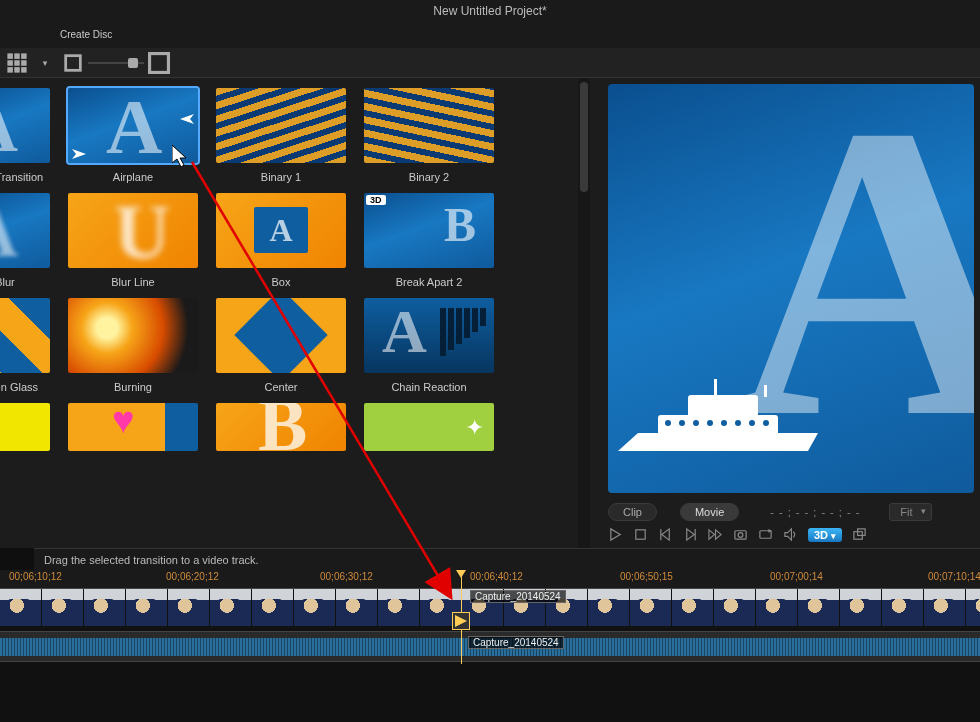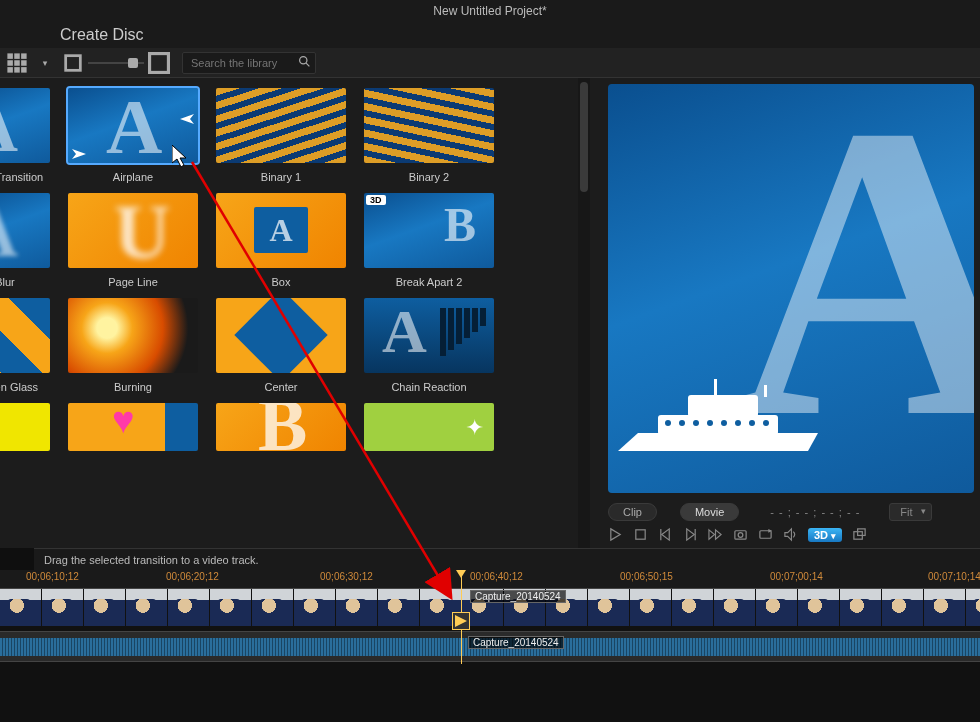--- a/index.html
+++ b/index.html
@@ -2,21 +2,21 @@
 <html><head>
 <meta charset="utf-8">
 <style>
 * { margin:0; padding:0; box-sizing:border-box; font-family:"Segoe UI",Arial,sans-serif; }
 body { background:#0f0f0f; color:#ccc; width:980px; height:722px; overflow:hidden; position:relative; }
 
 
 .titlebar { height:22px; background:#1a1a1a; text-align:center; line-height:22px; font-size:12px; color:#bbb; }
 
 
-.tabrow { height:26px; background:#1a1a1a; padding-left:60px; font-size:16px; color:#ccc; line-height:26px; }
+.tabrow { height:26px; background:#1a1a1a; padding-left:60px; font-size:10px; color:#ccc; line-height:26px; }
 
 
 .toolbar { height:30px; background:#222; display:flex; align-items:center; gap:6px; padding:0 6px; border-bottom:1px solid #333; }
 .tool-btn { width:22px; height:22px; display:flex; align-items:center; justify-content:center; color:#aaa; font-size:14px; border-radius:3px; }
 .size-slider { display:flex; align-items:center; gap:4px; }
 .size-slider .track { width:56px; height:2px; background:#444; position:relative; }
 .size-slider .thumb { position:absolute; right:6px; top:-4px; width:10px; height:10px; background:#aaa; border-radius:2px; }
 .search-box { margin-left:6px; display:flex; align-items:center; background:#1a1a1a; border:1px solid #333; border-radius:2px; height:22px; }
 .search-box input { background:transparent; border:none; outline:none; color:#ccc; font-size:11px; padding:0 8px; width:110px; }
 .search-box .mag { width:22px; text-align:center; color:#aaa; font-size:12px; }
@@ -136,29 +136,20 @@
       </span>
     <div class="track">
         <div class="thumb"></div>
       </div>
     <span class="tool-btn">
         <svg viewBox="0 0 14 14">
           <rect x="1" y="1" width="12" height="12" fill="none" stroke="#aaa" stroke-width="2"></rect>
         </svg>
       </span>
   </div>
-  <div class="search-box">
-    <input type="text" placeholder="Search the library" style="">
-    <span class="mag">
-      <svg viewBox="0 0 16 16" width="13" height="13">
-          <circle cx="6.5" cy="6.5" r="4.5" fill="none" stroke="#aaa" stroke-width="1.5"></circle>
-          <line x1="10" y1="10" x2="14" y2="14" stroke="#aaa" stroke-width="1.5"></line>
-        </svg>
-    </span>
-  </div>
 </div>
 
 <div class="main">
   <div class="library">
     <div class="thumb-grid">
 
       <div class="thumb-row">
         <div class="thumb-item first">
           <div class="thumb-box blue-grad">
               <span class="big-a" style="left:6px;top:-2px;font-size:72px;">A</span>
@@ -195,21 +186,21 @@
         <div class="thumb-item first">
           <div class="thumb-box blue-grad">
               <span class="big-a" style="left:6px;top:-2px;font-size:72px;filter:blur(2px);">A</span>
             </div>
           <div class="thumb-label">Blur</div>
         </div>
         <div class="thumb-item">
           <div class="thumb-box orange-grad">
               <span class="big-a" style="left:46px;top:-6px;font-size:78px;color:rgba(255,255,255,0.75);filter:blur(3px);">U</span>
             </div>
-          <div class="thumb-label">Page Line</div>
+          <div class="thumb-label">Blur Line</div>
         </div>
         <div class="thumb-item">
           <div class="thumb-box orange-grad">
               <div class="box-sq">
                 <span class="a">A</span>
               </div>
             </div>
           <div class="thumb-label">Box</div>
         </div>
         <div class="thumb-item">
@@ -347,21 +338,21 @@
     </div>
   </div>
 </div>
 
 <div class="status">
   <span>Drag the selected transition to a video track.</span>
 </div>
 
 <div class="timeline">
   <div class="ruler" id="ruler">
-      <span class="tick" style="left: 26px;">00;06;10;12</span>
+      <span class="tick" style="left: 9px;">00;06;10;12</span>
       <span class="tick" style="left: 166px;">00;06;20;12</span>
       <span class="tick" style="left: 320px;">00;06;30;12</span>
       <span class="tick" style="left: 470px;">00;06;40;12</span>
       <span class="tick" style="left: 620px;">00;06;50;15</span>
       <span class="tick" style="left: 770px;">00;07;00;14</span>
       <span class="tick" style="left: 928px;">00;07;10;14</span>
     </div>
   <div style="position:relative;">
     <div class="vtrack" id="vtrack">
         <div class="frame"></div>

